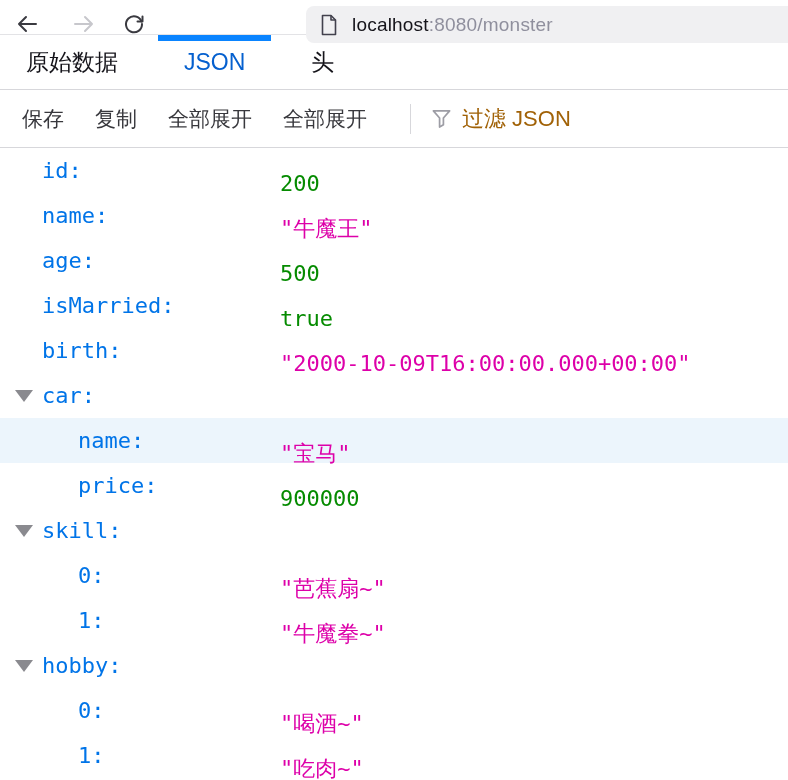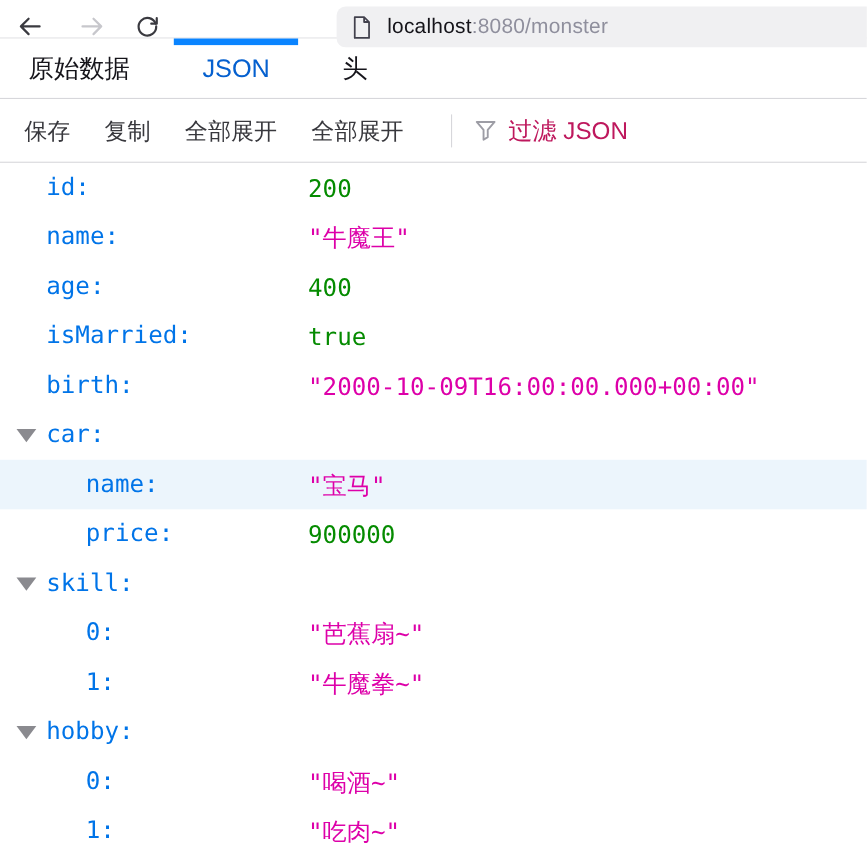--- a/index.html
+++ b/index.html
@@ -48,38 +48,38 @@
     display:flex; align-items:center;
   }
   .tool-btn {
     background:none; border:none; font-family:inherit;
     font-size:21px; color:#38383d; margin-right:31px; cursor:pointer; white-space:nowrap;
   }
   .tool-btn:first-child { margin-left:22px; }
   .tool-sep { width:1px; height:30px; background:#d7d7db; margin-left:12px; }
   .filterbox { display:flex; align-items:center; margin-left:20px; cursor:text; flex:1; }
   .filterbox .funnel-ic { display:flex; margin-right:10px; }
-  .filter-ph { font-size:22px; color:#be185d; }
+  .filter-ph { font-size:22px; color:#a16207; }
 
   
   .json-tree {
     font-family:"DejaVu Sans Mono","Liberation Mono",monospace;
     font-size:22px; color:#15141a;
   }
   .row { position:relative; height:45px; line-height:45px; white-space:nowrap; cursor:default; }
   .row.hl { background:var(--highlight-bg); }
   .row .key { color:var(--key-blue); }
   .row.lvl0 .key { margin-left:42px; }
   .row.lvl1 .key { margin-left:78px; }
   .twisty {
     position:absolute; left:15px; top:17px; width:0; height:0; cursor:pointer;
     border-left:9px solid transparent; border-right:9px solid transparent;
     border-top:12px solid #8a8a8f;
   }
-  .value { position:absolute; left:280px; top:2px; }
+  .value { position:absolute; left:280px; top:13px; }
   .value.string  { color:var(--string-magenta); }
   .value.number  { color:var(--number-green); }
   .value.boolean { color:var(--number-green); }
 
   svg { display:block; }
 </style>
 </head>
 <body>
 
 <div class="chrome">
@@ -134,21 +134,21 @@
         <path d="M2.5 3 h17 l-6.5 7.5 v7 l-4 2.5 v-9.5 z"></path>
       </svg>
     </span>
     <span class="filter-ph">过滤 JSON</span>
   </div>
 </div>
 
 <div class="json-tree">
     <div class="row lvl0"><span class="key">id:</span><span class="value number">200</span></div>
     <div class="row lvl0"><span class="key">name:</span><span class="value string">"牛魔王"</span></div>
-    <div class="row lvl0"><span class="key">age:</span><span class="value number">400</span></div>
+    <div class="row lvl0"><span class="key">age:</span><span class="value number">500</span></div>
     <div class="row lvl0"><span class="key">isMarried:</span><span class="value boolean">true</span></div>
     <div class="row lvl0"><span class="key">birth:</span><span class="value string">"2000-10-09T16:00:00.000+00:00"</span></div>
     <div class="row lvl0"><span class="twisty"></span><span class="key">car:</span></div>
     <div class="row lvl1 hl"><span class="key">name:</span><span class="value string">"宝马"</span></div>
     <div class="row lvl1"><span class="key">price:</span><span class="value number">900000</span></div>
     <div class="row lvl0"><span class="twisty"></span><span class="key">skill:</span></div>
     <div class="row lvl1"><span class="key">0:</span><span class="value string">"芭蕉扇~"</span></div>
     <div class="row lvl1"><span class="key">1:</span><span class="value string">"牛魔拳~"</span></div>
     <div class="row lvl0"><span class="twisty"></span><span class="key">hobby:</span></div>
     <div class="row lvl1"><span class="key">0:</span><span class="value string">"喝酒~"</span></div>

